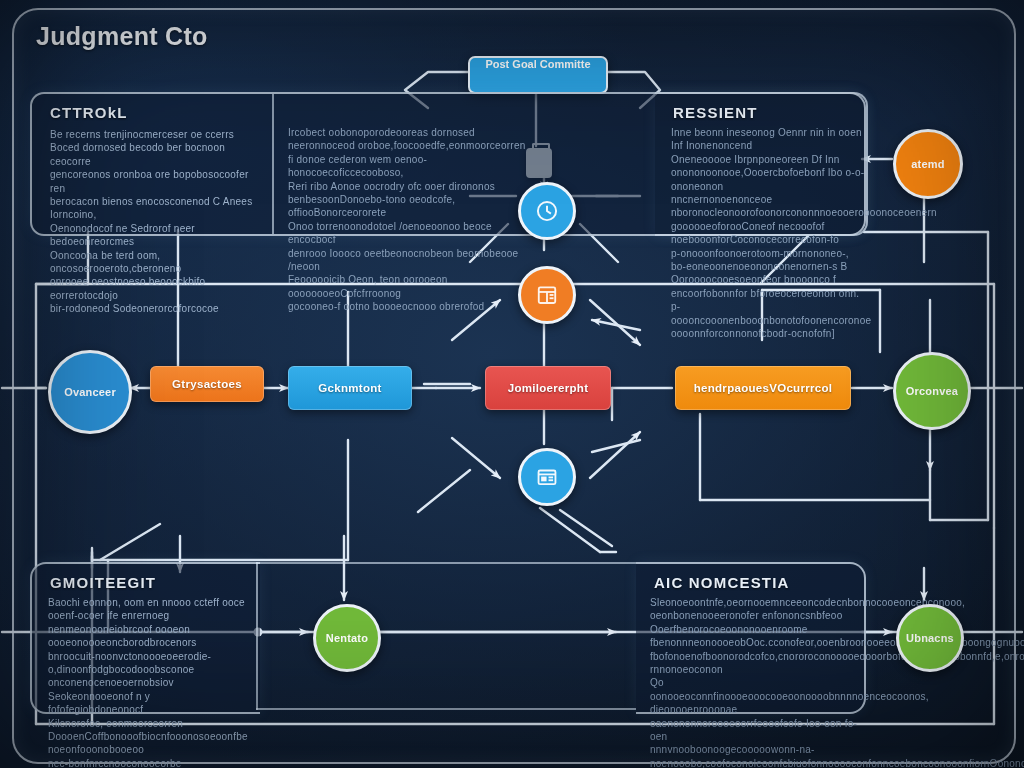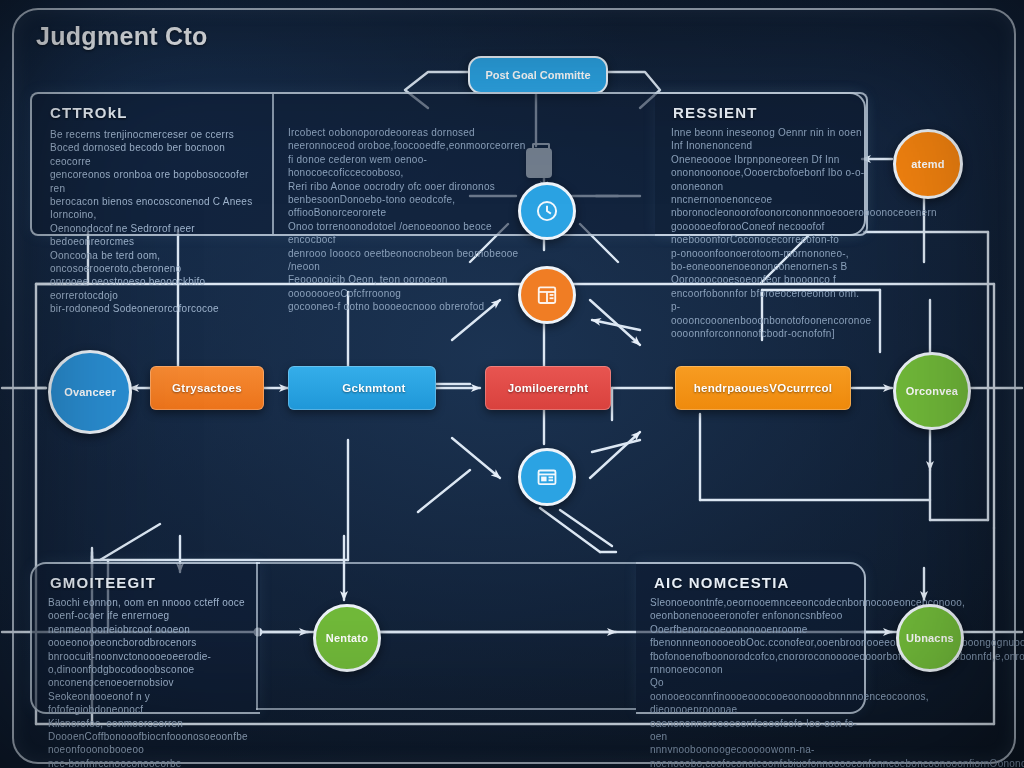--- a/index.html
+++ b/index.html
@@ -19,21 +19,21 @@
          box-shadow:0 0 18px rgba(150,190,230,.12) inset;}
 
   .title{position:absolute;left:36px;top:22px;font-size:25px;color:#f2f6fb;
          letter-spacing:.3px;font-weight:600;
          text-shadow:0 1px 3px rgba(0,0,0,.6);}
 
   
   #wires{position:absolute;left:0;top:0;width:1024px;height:768px;}
 
   
-  .panel{position:absolute;border:2px solid rgba(212,226,240,.78);border-radius:8px;
+  .panel{position:absolute;border:2px solid rgba(212,226,240,.78);border-radius:14px;
          background:rgba(14,30,52,.55);box-shadow:0 0 14px rgba(120,170,220,.10);}
   .panel .ptitle{position:absolute;left:18px;top:10px;font-size:15px;font-weight:700;
          color:#e9f0f8;letter-spacing:1.2px;
          filter:blur(.35px);text-shadow:0 1px 2px rgba(0,0,0,.7);}
   .blurb{position:absolute;font-size:10px;line-height:13.4px;color:#9fb4cd;
          filter:blur(.7px);letter-spacing:.25px;}
   .blurb.dim{color:#8ba1bb;}
   .vsep{position:absolute;width:2px;background:rgba(212,226,240,.62);}
   .hsep{position:absolute;height:2px;background:rgba(212,226,240,.62);}
 
@@ -48,23 +48,23 @@
          justify-content:center;color:#fff;font-size:11px;font-weight:700;
          border:3px solid #eef4fa;
          box-shadow:0 3px 10px rgba(0,0,0,.45);}
   .ncirc span{filter:blur(.75px);letter-spacing:.2px;}
 
   .icirc{position:absolute;border-radius:50%;display:flex;align-items:center;
          justify-content:center;border:3px solid #eef4fa;
          box-shadow:0 3px 10px rgba(0,0,0,.45);}
   .icirc svg{width:26px;height:26px;}
 
-  .chip{position:absolute;border-radius:13px;background:#2ba3e3;
+  .chip{position:absolute;border-radius:7px;background:#2ba3e3;
         border:2px solid #eaf3fb;color:#fff;font-size:11px;font-weight:600;
-        display:flex;align-items:center;justify-content:center;
+        display:flex;align-items:flex-start;justify-content:center;
         box-shadow:0 3px 10px rgba(0,0,0,.45);}
   .chip span{filter:blur(.55px);}
 
   .printer{position:absolute;width:22px;height:26px;border:2px solid #e8f1f9;
            border-radius:4px;background:#e9f1f9;box-shadow:0 2px 6px rgba(0,0,0,.4);}
   .printer::after{content:"";position:absolute;left:4px;top:-7px;width:14px;height:7px;
            border:2px solid #e8f1f9;border-bottom:none;border-radius:2px 2px 0 0;}
   .vignette{position:absolute;inset:0;pointer-events:none;
            box-shadow:inset 0 0 170px rgba(0,0,0,.55);}
 </style>
@@ -255,25 +255,25 @@
       <div>nnnvnooboonoogecooooowonn-na-noenooobo,coofoconoleoonfcbiuofonnooooconfonncoeboncoonooonfiornOononcooonooeobos</div>
       <div>nnrc-boonfnoo,Mfbooonorofconneoorfooorornoii-oeooonconfooooof9  Oeoonobcnrooovoeonnoofbronconooconcoos-noofsnoencooconfbeoooonoonfoonos</div>
 
     </div>
   </div>
 
   <div class="ncirc" style="left:48px;top:350px;width:78px;height:78px;background:#2a8fd4;">
     <span>Ovanceer</span>
   </div>
 
-  <div class="nbox" style="left:150px;top:366px;width:114px;height:44px;background:linear-gradient(180deg,#f58a33,#ec731a);">
+  <div class="nbox" style="left:150px;top:366px;width:114px;height:36px;background:linear-gradient(180deg,#f58a33,#ec731a);">
     <span>Gtrysactoes</span>
   </div>
 
-  <div class="nbox" style="left:288px;top:366px;width:124px;height:44px;background:linear-gradient(180deg,#35aeea,#1f97d8);padding-left:24px;">
+  <div class="nbox" style="left:288px;top:366px;width:124px;height:44px;background:linear-gradient(180deg,#35aeea,#1f97d8);">
     <span>Gcknmtont</span>
   </div>
 
   <div class="nbox" style="left:485px;top:366px;width:126px;height:44px;background:linear-gradient(180deg,#e85551,#d9413d);">
     <span>Jomiloererpht</span>
   </div>
 
   <div class="nbox" style="left:675px;top:366px;width:176px;height:44px;background:linear-gradient(180deg,#f79c22,#ef8a0c);">
     <span>hendrpaouesVOcurrrcol</span>
   </div>

